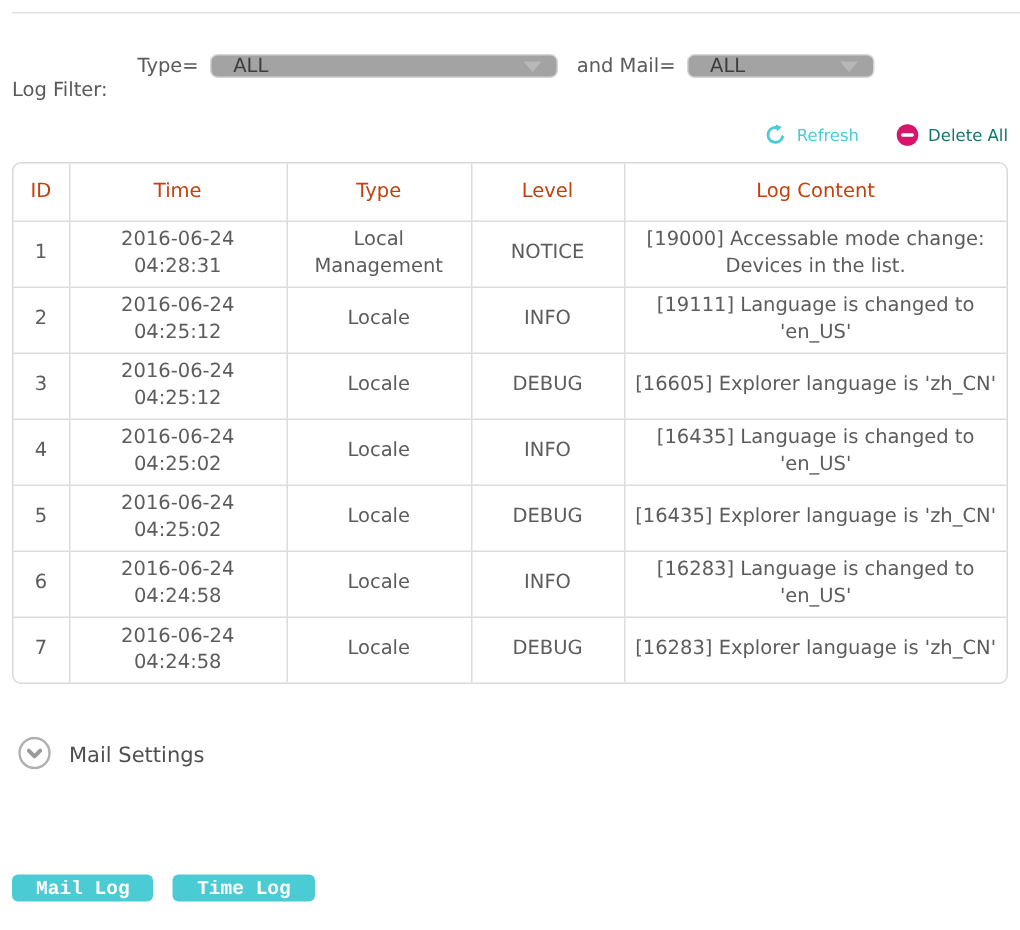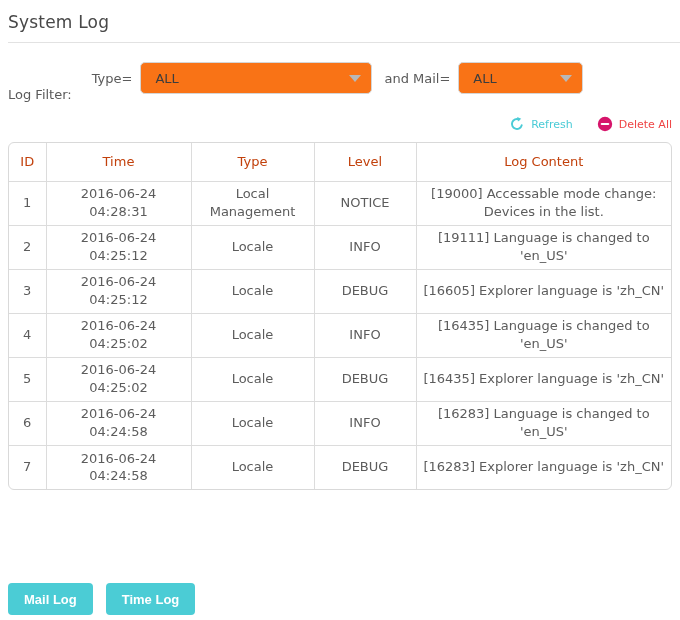--- a/index.html
+++ b/index.html
@@ -25,22 +25,22 @@
 
   
   .filter-row {
     display: flex; align-items: center;
     margin-top: 19px; height: 32px;
     font-size: 13px; color: #5a5a5a;
   }
   .filter-label { margin-right: 20px; margin-top: 32px; }
   .inline-label { margin-right: 8px; white-space: nowrap; }
   .select {
-    height: 32px; border: 1px solid #d5d5d5; border-radius: 5px;
-    background: #f97316;
+    height: 16px; border: 1px solid #d5d5d5; border-radius: 5px;
+    background: #a3a3a3;
     display: flex; align-items: center; justify-content: space-between;
     padding: 0 10px 0 14px;
     color: #3d3d3d; cursor: pointer;
   }
   .select-type { width: 232px; margin-right: 12px; }
   .select-level { width: 125px; }
   .caret {
     width: 0; height: 0;
     border-left: 6px solid transparent;
     border-right: 6px solid transparent;
@@ -49,21 +49,21 @@
   }
 
   
   .toolbar {
     display: flex; justify-content: flex-end; align-items: center;
     margin-top: 22px; margin-bottom: 10px; gap: 24px;
     font-size: 11px;
   }
   .tool-link { display: flex; align-items: center; gap: 6px; cursor: pointer; text-decoration: none; }
   .refresh-link { color: #4acbd6; }
-  .delete-link { color: #ef4444; }
+  .delete-link { color: #0f766e; }
   .tool-link svg { display: block; }
 
   
   .table-wrap {
     border: 1px solid #d9d9d9; border-radius: 6px;
     overflow: hidden;
   }
   table { width: 100%; border-collapse: collapse; font-size: 13px; color: #5c5c5c; table-layout: fixed; }
   col.c-id { width: 37px; }
   col.c-time { width: 145px; }
@@ -87,34 +87,33 @@
   .mail-settings {
     display: flex; align-items: center; gap: 12px;
     margin-top: 35px; margin-left: 4px;
     font-size: 14px; color: #4f4f4f;
     cursor: pointer;
   }
 
   
   .footer-buttons { position: absolute; left: 8px; top: 583px; display: flex; gap: 13px; }
   .btn {
-    height: 32px; min-width: 82px; padding: 0 16px;
+    height: 18px; min-width: 82px; padding: 0 16px;
     background: #4bccd5; color: #ffffff;
     border: none; border-radius: 4px;
-    font-family: Liberation Sans, sans-serif;
+    font-family: Liberation Mono, monospace;
     font-size: 13px; font-weight: bold;
     cursor: pointer;
   }
 </style>
 </head>
 <body>
 
 <div class="page">
 
-  <div class="page-title">System Log</div>
   <div class="divider"></div>
 
   <div class="filter-row">
     <span class="filter-label">Log Filter:</span>
     <span class="inline-label">Type=</span>
     <div class="select select-type">
       <span>ALL</span>
       <span class="caret"></span>
     </div>
     <span class="inline-label">and Mail=</span>
@@ -210,19 +209,28 @@
             <td>7</td>
             <td>2016-06-24 04:24:58</td>
             <td>Locale</td>
             <td>DEBUG</td>
             <td>[16283] Explorer language is 'zh_CN'</td>
           </tr>
         </tbody>
     </table>
   </div>
 
+  <div class="mail-settings">
+    <span>
+      <svg width="22" height="22" viewBox="0 0 22 22">
+        <circle cx="11" cy="11" r="10" fill="none" stroke="#b0b0b0" stroke-width="1.6"></circle>
+        <path d="M7.2 9.4 L11 13.2 L14.8 9.4" fill="none" stroke="#9a9a9a" stroke-width="2.6" stroke-linecap="round" stroke-linejoin="round"></path>
+      </svg>
+    </span>
+    <span>Mail Settings</span>
+  </div>
 
 </div>
 
 <div class="footer-buttons">
   <button class="btn">Mail Log</button>
   <button class="btn">Time Log</button>
 </div>
 
 </body></html>

